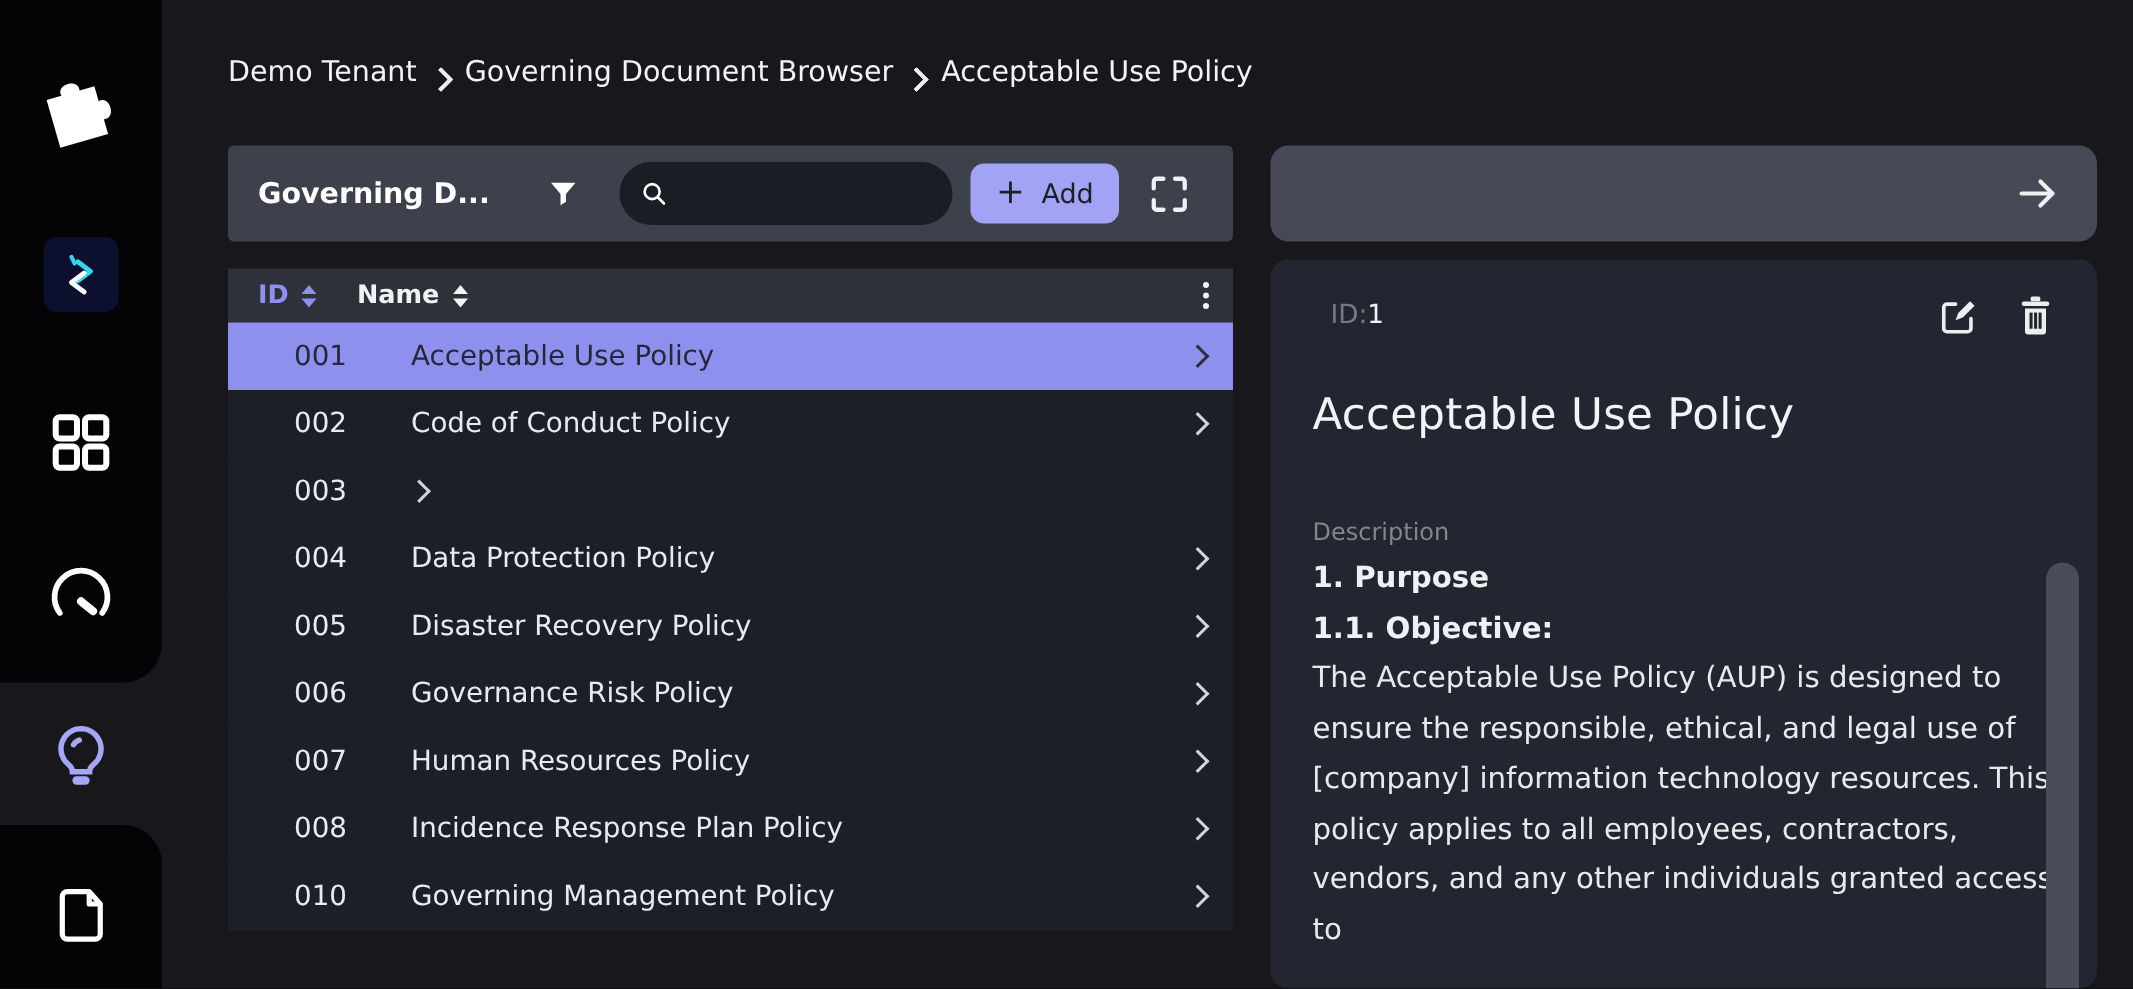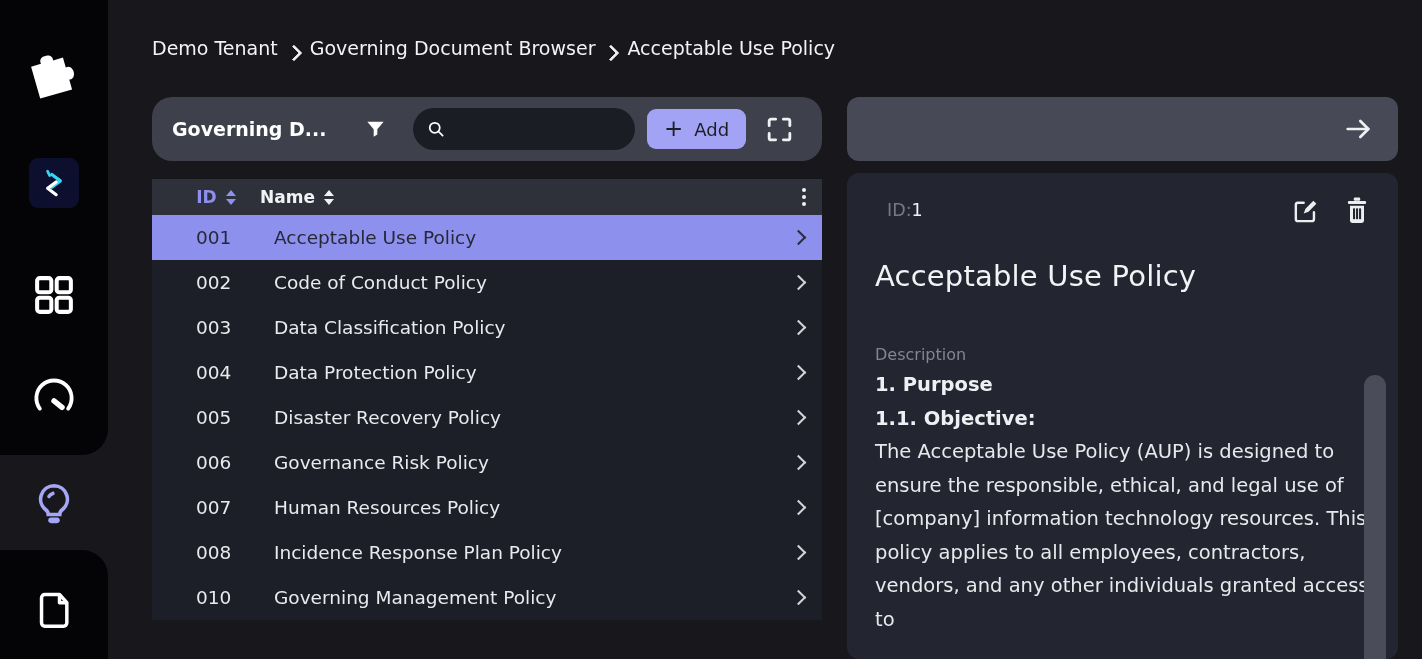--- a/index.html
+++ b/index.html
@@ -14,36 +14,36 @@
   .sb-icon{position:absolute;left:0;width:108px;display:flex;justify-content:center;z-index:2;}
 
   
   .breadcrumb{position:absolute;left:152px;top:37px;display:flex;align-items:flex-end;gap:10px;
               color:#f2f3f5;font-size:19px;}
   .bc-chev{width:9px;height:9px;border-top:3px solid #eceef0;border-right:3px solid #eceef0;
            transform:rotate(45deg);border-radius:1px;}
 
   
   .left-panel{position:absolute;left:152px;top:97px;width:670px;}
-  .lp-toolbar{height:64px;background:#3e404b;border-radius:20px;display:flex;align-items:center;
+  .lp-toolbar{height:64px;background:#3e404b;border-radius:4px;display:flex;align-items:center;
               padding:0 16px 0 20px;box-sizing:border-box;}
   .lp-title{font-size:19px;font-weight:bold;color:#ffffff;width:192px;white-space:nowrap;}
   .search{margin-left:26px;width:222px;height:42px;border-radius:21px;background:#1b1d25;
           display:flex;align-items:center;padding:0 13px;box-sizing:border-box;}
   .search input{flex:1;background:transparent;border:none;outline:none;color:#f0f1f4;
                 font-size:17px;font-family:inherit;margin-left:8px;min-width:0;}
   .add-btn{margin-left:12px;height:40px;padding:0 17px;background:#a2a3f4;border:none;
            border-radius:9px;color:#1d1f28;font-size:18px;display:flex;align-items:center;
            gap:11px;font-family:inherit;cursor:pointer;}
   .add-plus{font-size:23px;font-weight:400;line-height:1;margin-top:-2px;}
   .fs-btn{margin-left:18px;background:none;border:none;padding:0;cursor:pointer;display:flex;}
 
   .table-header{margin-top:18px;height:36px;background:#2e303a;display:flex;align-items:center;
                 font-size:17px;font-weight:bold;}
-  .th-id{padding-left:20px;width:108px;color:#8d90ef;display:flex;gap:9px;align-items:center;box-sizing:border-box;justify-content:center;}
+  .th-id{padding-left:20px;width:86px;color:#8d90ef;display:flex;gap:9px;align-items:center;box-sizing:border-box;}
   .th-name{color:#f1f2f4;display:flex;gap:9px;align-items:center;flex:1;}
   .sort{display:inline-flex;flex-direction:column;gap:3px;cursor:pointer;}
   .sort i{display:block;width:0;height:0;border-left:5.5px solid transparent;border-right:5.5px solid transparent;}
   .sort .up{border-bottom:6px solid currentColor;}
   .sort .down{border-top:6px solid currentColor;}
   .kebab{margin-right:16px;display:flex;flex-direction:column;gap:3px;cursor:pointer;}
   .kebab i{width:4px;height:4px;border-radius:50%;background:#f1f2f4;}
 
   .row{height:45px;background:#1d1f28;display:flex;align-items:center;font-size:18.5px;
        color:#e9eaee;cursor:pointer;}
@@ -199,21 +199,20 @@
         <div class="row-name">Acceptable Use Policy</div>
         <span class="row-chev"></span>
       </div>
         <div class="row">
         <div class="row-id">002</div>
         <div class="row-name">Code of Conduct Policy</div>
         <span class="row-chev"></span>
       </div>
         <div class="row">
         <div class="row-id">003</div>
-        <div class="row-name">Data Classification Policy</div>
         <span class="row-chev"></span>
       </div>
         <div class="row">
         <div class="row-id">004</div>
         <div class="row-name">Data Protection Policy</div>
         <span class="row-chev"></span>
       </div>
         <div class="row">
         <div class="row-id">005</div>
         <div class="row-name">Disaster Recovery Policy</div>

